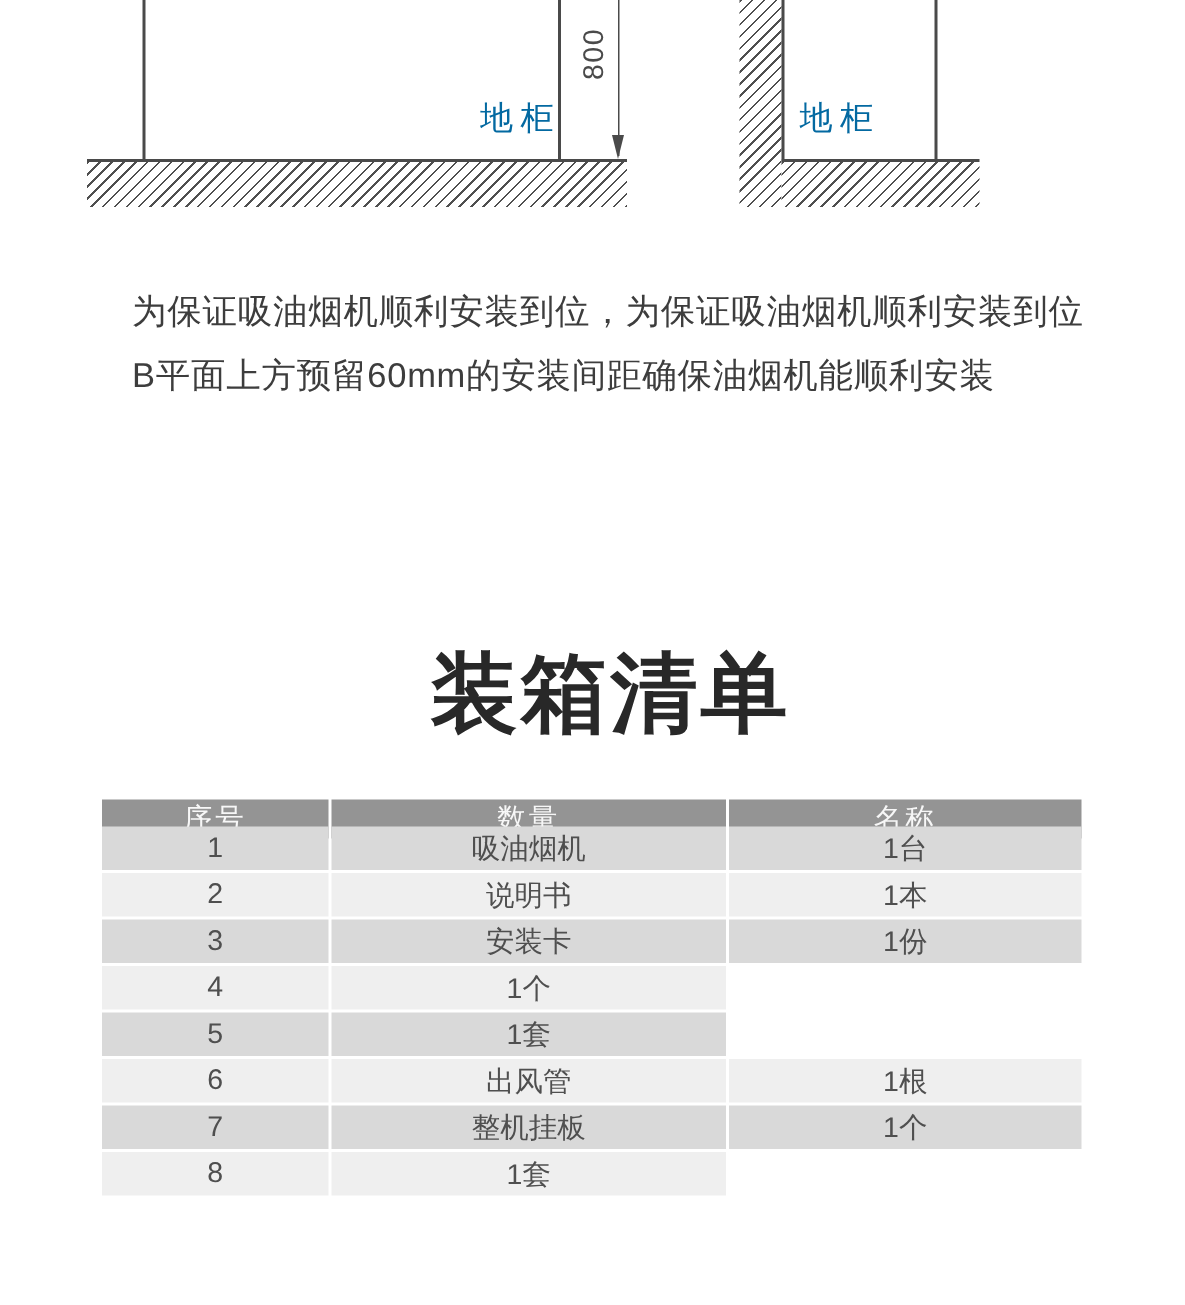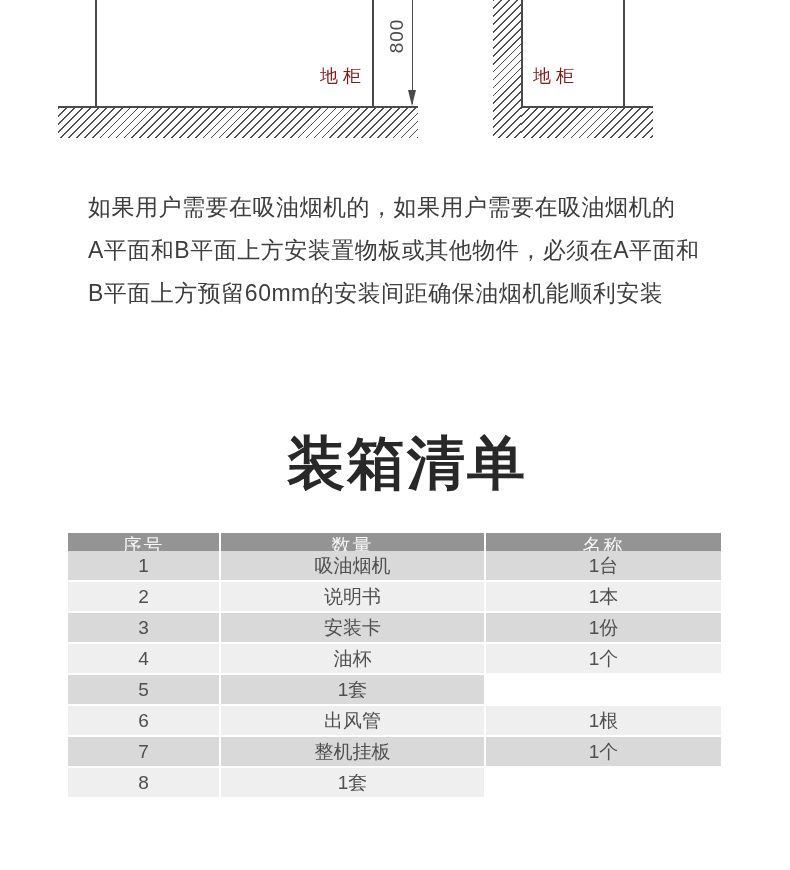--- a/index.html
+++ b/index.html
@@ -13,21 +13,21 @@
   .diag-right{left:493px;width:168px;height:142px;}
   .dline{position:absolute;background:#4a4a4a;}
   .hatch{
     background-image:repeating-linear-gradient(135deg,#4f4f4f 0,#4f4f4f 1.2px,transparent 1.2px,transparent 5.6px);
     background-color:#ffffff;
   }
   .floor-left{position:absolute;left:0;top:106px;width:360px;height:30px;border-top:2px solid #4a4a4a;}
   .wall-right{position:absolute;left:0;top:0;width:28px;height:138px;}
   .floor-right{position:absolute;left:28px;top:106px;width:132px;height:30px;border-top:2px solid #4a4a4a;}
   .cab-label{
-    position:absolute;font-size:18px;color:#7f1d1d;letter-spacing:5px;white-space:nowrap;
+    position:absolute;font-size:22px;color:#0369a1;letter-spacing:5px;white-space:nowrap;
   }
   .dim-text{
     position:absolute;left:339px;top:36px;font-size:19px;color:#4a4a4a;
     transform:translate(-50%,-50%) rotate(-90deg);letter-spacing:1px;
   }
   .dim-arrow{
     position:absolute;left:350px;top:90px;width:0;height:0;
     border-left:4px solid transparent;border-right:4px solid transparent;
     border-top:16px solid #4a4a4a;
   }
@@ -74,22 +74,21 @@
 
   <div class="diag diag-right">
     <div class="wall-right hatch"></div>
     <div class="dline" style="left:28px;top:0;width:2px;height:108px;"></div>
     <div class="floor-right hatch"></div>
     <div class="dline" style="left:130px;top:0;width:2px;height:106px;"></div>
     <span class="cab-label" style="left:40px;top:64px;">地柜</span>
   </div>
 
   <div class="para">
-    <div>如果用户需要在吸油烟机的，如果用户需要在吸油烟机的</div>
-    <div>A平面和B平面上方安装置物板或其他物件，必须在A平面和</div>
+    <div>为保证吸油烟机顺利安装到位，为保证吸油烟机顺利安装到位</div>
     <div>B平面上方预留60mm的安装间距确保油烟机能顺利安装</div>
   </div>
 
   <h1 class="title">装箱清单</h1>
 
   <div class="table">
     <div class="trow thead-row">
         <div class="tcell">序号</div>
         <div class="tcell">数量</div>
         <div class="tcell">名称</div>
@@ -105,21 +104,20 @@
           <div class="tcell">说明书</div>
           <div class="tcell">1本</div>
         </div>
         <div class="trow">
           <div class="tcell">3</div>
           <div class="tcell">安装卡</div>
           <div class="tcell">1份</div>
         </div>
         <div class="trow">
           <div class="tcell">4</div>
-          <div class="tcell">油杯</div>
           <div class="tcell">1个</div>
         </div>
         <div class="trow">
           <div class="tcell">5</div>
           <div class="tcell">1套</div>
         </div>
         <div class="trow">
           <div class="tcell">6</div>
           <div class="tcell">出风管</div>
           <div class="tcell">1根</div>

